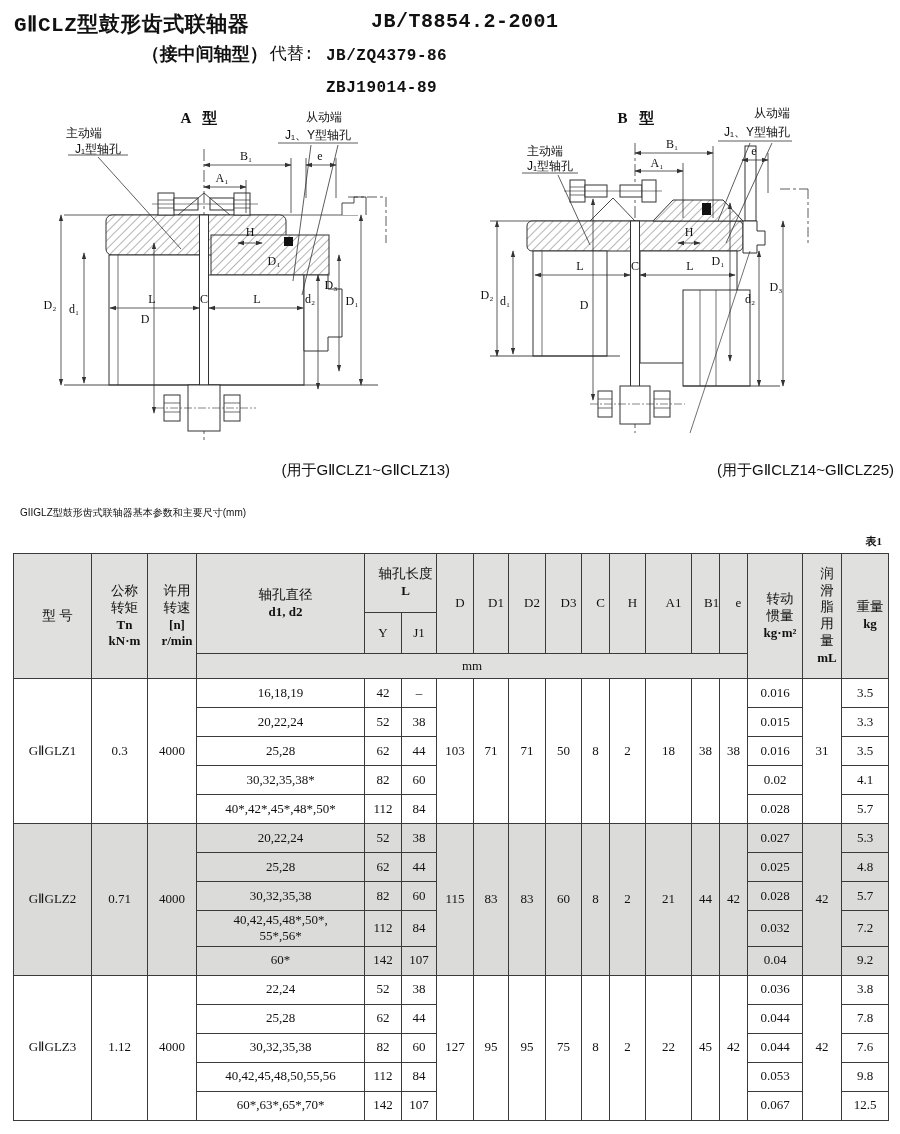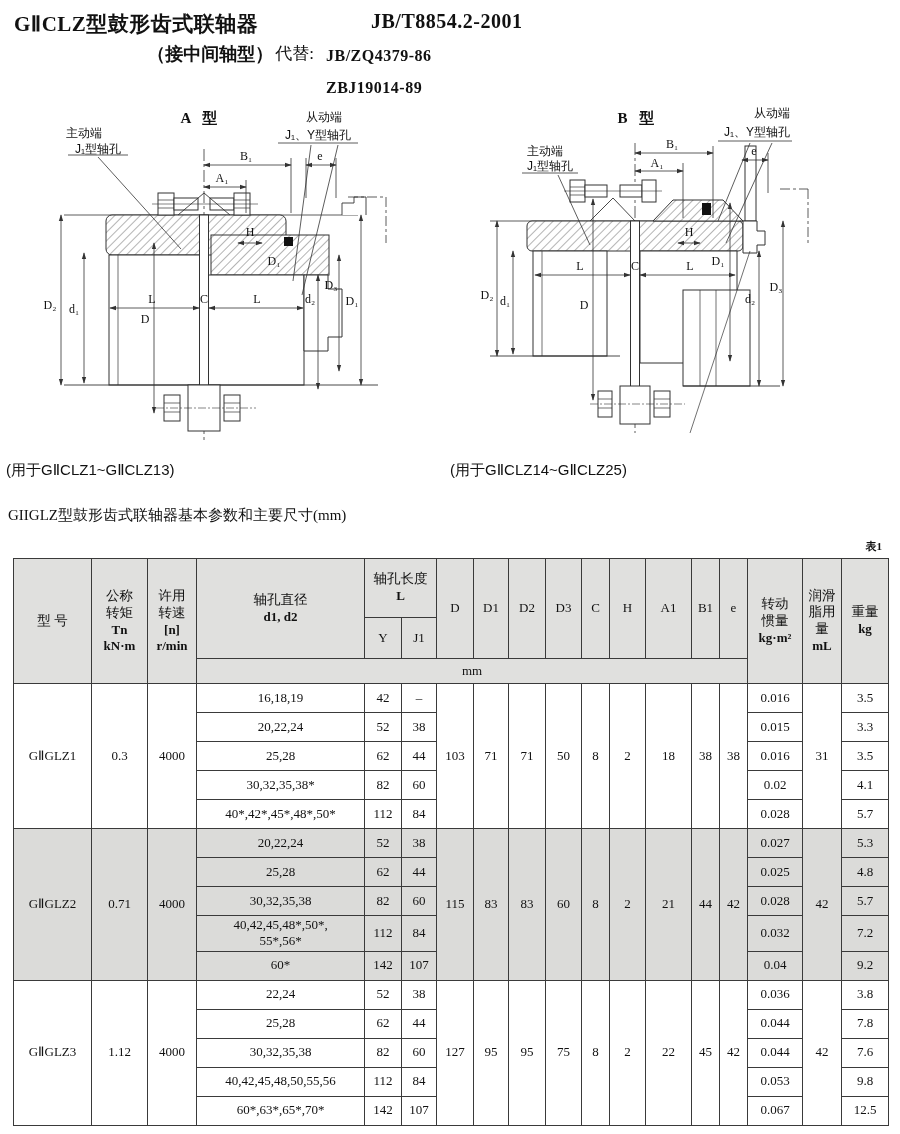--- a/index.html
+++ b/index.html
@@ -1,53 +1,53 @@
 <!DOCTYPE html>
 <html><head>
 <meta charset="utf-8">
 <style>
   html,body { margin:0; padding:0; background:#fff; }
   body { width:900px; height:1134px; font-family:"Liberation Serif", serif; color:#111; position:relative; overflow:hidden; }
 
   
-  .doc-header { padding:10px 0 0 14px; display:flex; font-family:Liberation Serif, serif; }
+  .doc-header { padding:10px 0 0 14px; display:flex; font-family:Liberation Mono, monospace; }
   .doc-header .left-col { width:300px; }
   .title-main { font-size:21px; font-weight:bold; letter-spacing:0.5px; white-space:nowrap; }
   .title-sub-row { display:flex; justify-content:flex-end; align-items:flex-start; margin-top:4px; }
   .title-sub { font-size:18px; font-weight:bold; }
   .title-daiti { font-size:17px; font-weight:normal; margin-left:2px; }
   .std-col { margin-left:12px; }
   .std-main { font-size:20px; font-weight:bold; letter-spacing:0.5px;margin-left:45px; }
   .std-alt { font-size:16px; font-weight:bold; letter-spacing:0.5px; margin-top:14px; }
 
   
   .figures { display:flex; margin-top:6px; padding:0 6px; }
   .figure { width:444px; }
-  .fig-caption { text-align:left; font-family:"Liberation Sans", sans-serif; font-size:15px; margin-top:2px; }
+  .fig-caption { text-align:right; font-family:"Liberation Sans", sans-serif; font-size:15px; margin-top:2px; }
   svg .clab { font:12px "Liberation Sans", sans-serif; fill:#111; }
   svg .dlab { font:12px "Liberation Serif", serif; fill:#111; }
   svg .ftitle { font:bold 15px "Liberation Serif", serif; fill:#111; letter-spacing:4px; }
 
   
-  .tbl-title { font-family:Liberation Serif, serif; font-size:15px; margin:26px 0 0 8px; }
+  .tbl-title { font-family:Liberation Sans, sans-serif; font-size:10px; margin:26px 0 0 20px; }
   .tbl-no { text-align:right; font-weight:bold; font-size:11px; margin:14px 18px 4px 0; }
   table.spec { border-collapse:collapse; table-layout:fixed; width:872px; margin-left:13px; }
   table.spec th, table.spec td {
     border:1px solid #3a3a3a; text-align:center; vertical-align:middle;
     font-size:13px; padding:1px 2px; line-height:1.25; font-weight:normal;
     overflow:hidden;
   }
   table.spec thead th { background:#e0e0de; }
   .hdr-cn { white-space:pre-line; font-size:13.5px; }
   .hdr-sym { white-space:pre-line; font-weight:bold; font-size:13px; }
   .row-h { height:29px; }
   td.bore { text-align:left; padding-left:10px; white-space:pre-line; }
   td.sh, th.sh { background:#dbdbd9; }
   tr.mm-row th { height:22px; background:#e0e0de; }
-  thead tr.r1 th { height:56px; }
+  thead tr.r1 th { height:56px;padding-left:12px; }
   thead tr.r2 th { height:38px; }
 </style>
 </head>
 <body>
 
 <div class="doc-header">
   <div class="left-col">
     <div class="title-main">GⅡCLZ型鼓形齿式联轴器</div>
     <div class="title-sub-row">
       <span class="title-sub">（接中间轴型）</span>

